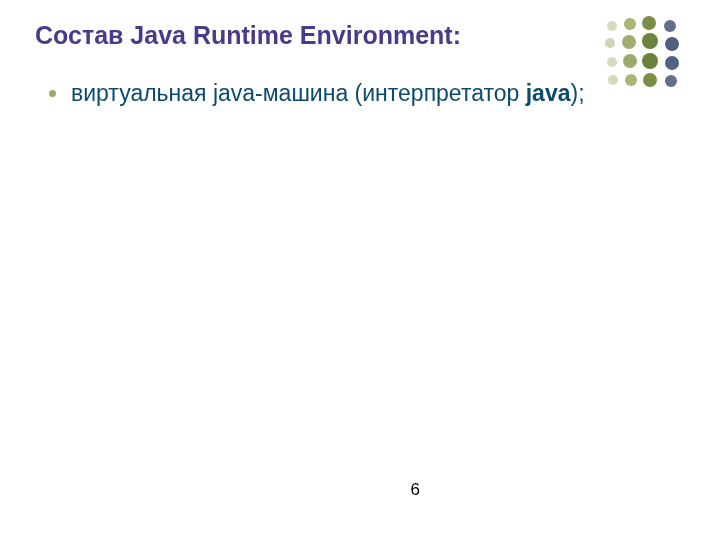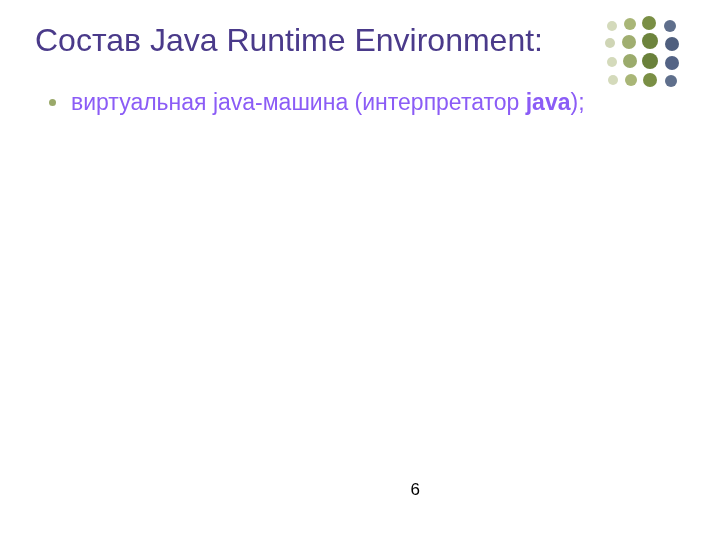--- a/index.html
+++ b/index.html
@@ -14,36 +14,36 @@
       font-family: Arial, "Helvetica Neue", sans-serif;
       position: relative;
       overflow: hidden;
     }
     .slide {
       padding: 20px 35px 35px 35px;
       height: 100%;
       position: relative;
     }
     .title {
-      font-size: 32px;
-      font-weight: normal;
+      font-size: 25px;
+      font-weight: bold;
       color: #4a3a8a;
       line-height: 1.25;
       margin-bottom: 28px;
       max-width: 560px;
     }
     .bullet-list {
       list-style: none;
       padding-left: 8px;
     }
     .bullet-item {
       position: relative;
       padding-left: 28px;
       font-size: 23px;
-      color: #8b5cf6;
+      color: #0c4a6e;
       line-height: 1.3;
       margin-bottom: 6px;
     }
     .bullet-item::before {
       content: '';
       position: absolute;
       left: 6px;
       top: 11px;
       width: 7px;
       height: 7px;

